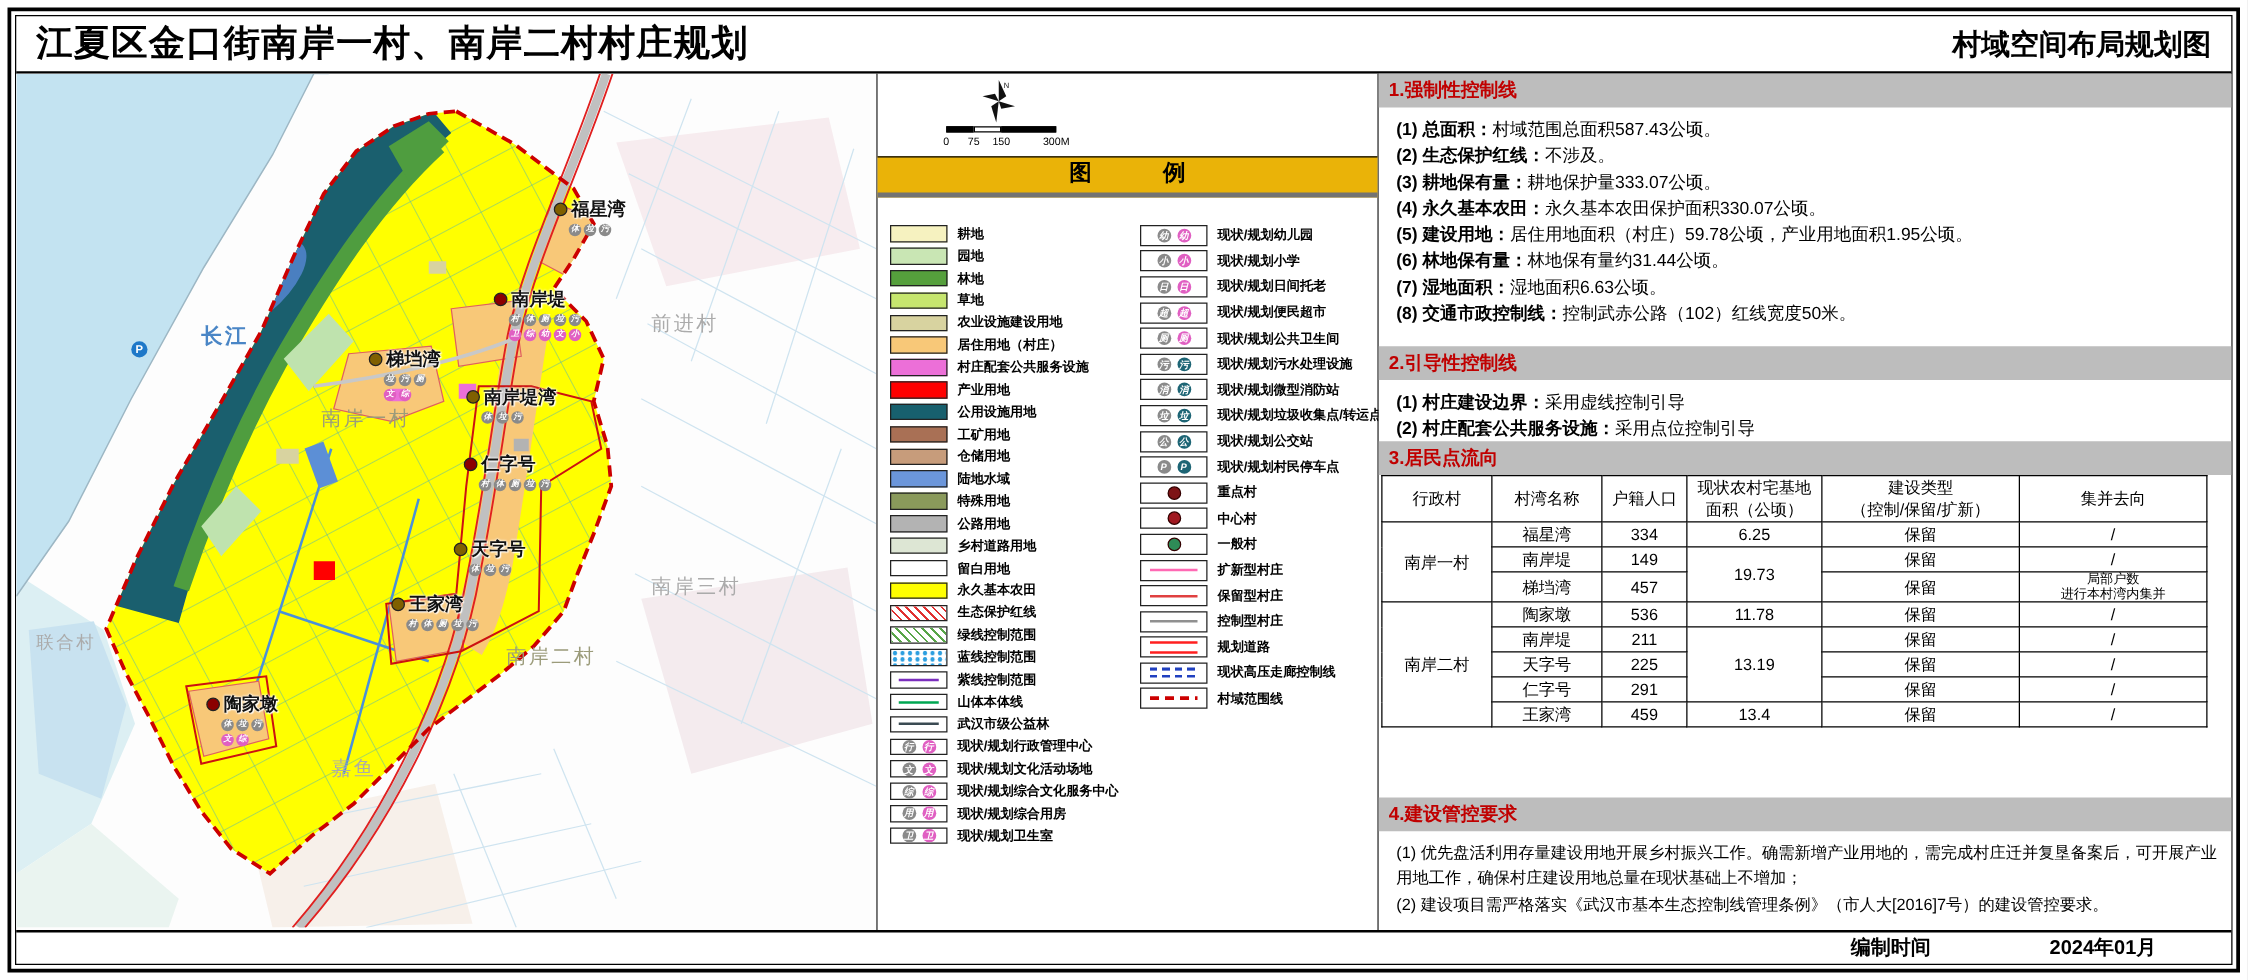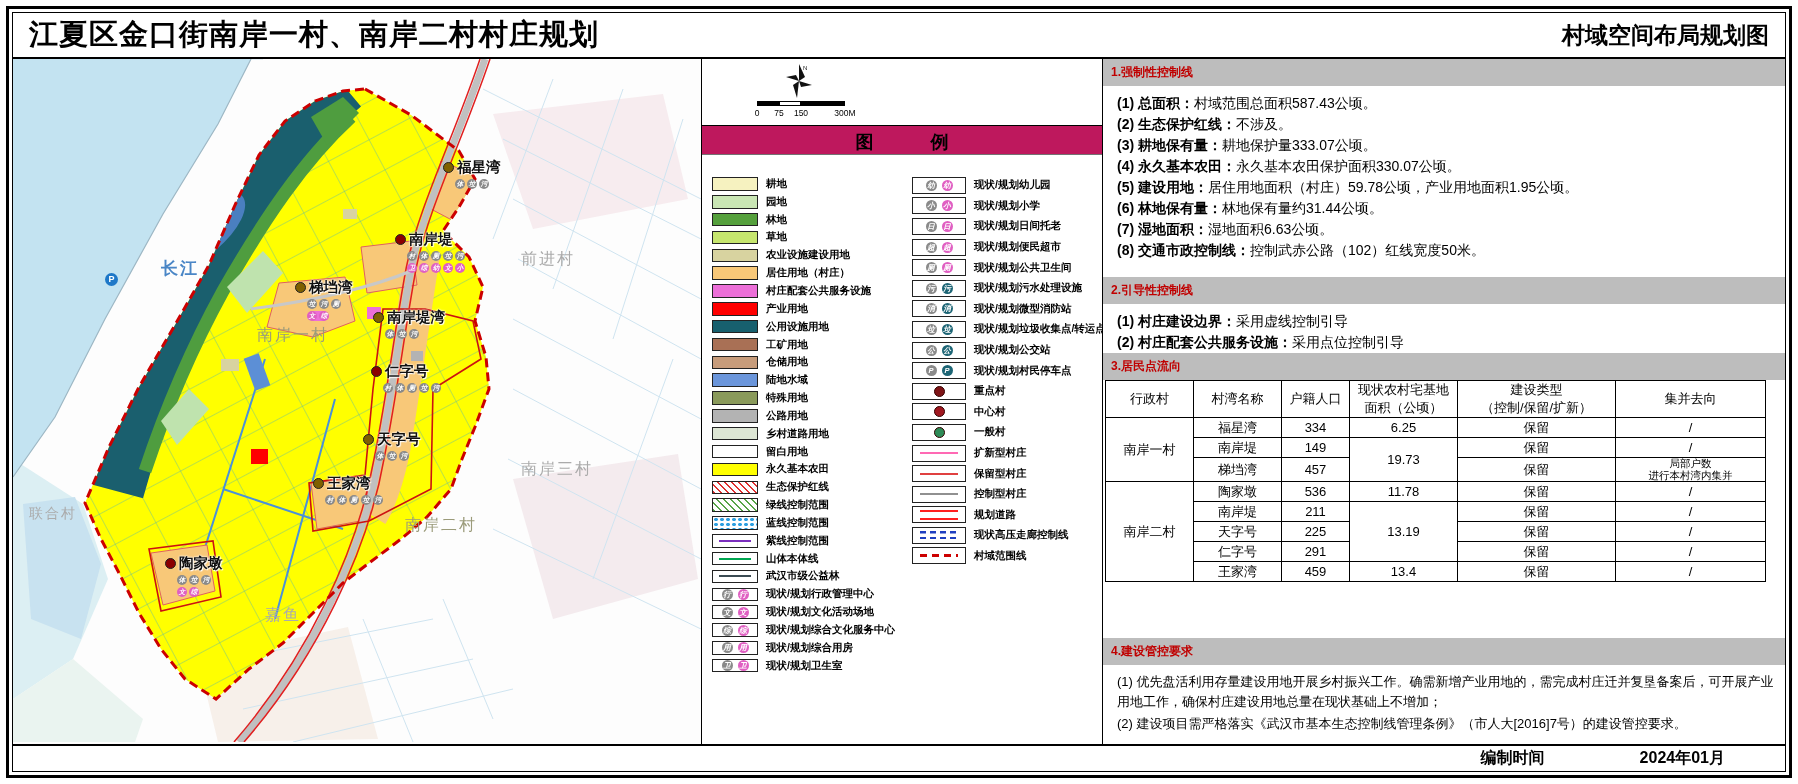--- a/index.html
+++ b/index.html
@@ -18,39 +18,39 @@
   .info-panel{flex:1;display:flex;flex-direction:column;padding:0;background:#fff;min-width:0;}
   
   .ftr{height:25px;border-top:2px solid #000;display:flex;align-items:center;justify-content:flex-end;gap:95px;padding-right:60px;flex:none;}
   .ftr span{font-size:16px;font-weight:bold;}
   
   .compass-area{height:66px;position:relative;flex:none;}
   .north-arrow{position:absolute;left:82px;top:3px;}
   .scalebar{position:absolute;left:55px;top:42px;width:96px;height:18px;}
   .sb-seg{position:absolute;top:0;height:5px;border:1px solid #000;box-sizing:border-box;}
   .sb-labels span{position:absolute;top:7px;font-size:8.5px;transform:translateX(-50%);}
-  .legend-header{height:28px;background:#be185d;border-top:1px solid #000;border-bottom:1px solid #737373;display:flex;align-items:flex-end;justify-content:center;flex:none;}
+  .legend-header{height:28px;background:#eab308;border-top:1px solid #000;border-bottom:4px solid #737373;display:flex;align-items:flex-start;justify-content:center;flex:none;}
   .legend-title{font-size:18px;font-weight:bold;letter-spacing:26px;padding-left:26px;}
   .legend-body{flex:1;display:flex;padding:8px 4px 0 10px;min-height:0;margin-top:12px;}
   .lg-col{display:flex;flex-direction:column;}
   .lg-col.left{width:200px;flex:none;}
   .lg-col.right{flex:1;}
   .lg-item{display:flex;align-items:center;gap:8px;}
   .lg-item.lrow{height:17.85px;}
   .lg-item.rrow{height:20.6px;}
   .lg-label{font-size:10.5px;font-weight:bold;white-space:nowrap;letter-spacing:0;}
   .sw{width:46px;height:13.5px;border:1px solid #222;background:#fff;flex:none;display:flex;align-items:center;justify-content:center;box-sizing:border-box;overflow:hidden;}
   .rrow .sw{width:54px;height:17px;}
   .fillin{display:block;width:100%;height:100%;}
   .ln{display:block;width:74%;height:2px;}
   .dotc{display:block;width:9px;height:9px;border-radius:50%;border:1px solid #300;}
   .pc{display:inline-block;width:11px;height:11px;border-radius:50%;color:#fff;font-size:7.5px;line-height:11px;text-align:center;font-weight:bold;margin:0 2.5px;}
   
   .sec-bar{height:27px;background:#bdbdbd;display:flex;align-items:center;padding-left:8px;flex:none;}
-  .sec-title{color:#c00000;font-size:12px;font-weight:bold;}
+  .sec-title{color:#c00000;font-size:15px;font-weight:bold;}
   .sec-items{padding:7px 10px 0 14px;}
   .sec-item{font-size:14px;line-height:21px;}
   .sec-item b{font-weight:bold;}
   .sec-item.s4{font-size:13px;line-height:20px;margin-bottom:2px;}
   #sec2{margin-top:16px;}
   #sec3{}
   #sec4{margin-top:56px;}
   
   table{border-collapse:collapse;margin:0 6px 0 2px;table-layout:fixed;width:660px;}
   th,td{border:1px solid #000;text-align:center;vertical-align:middle;white-space:pre-line;font-size:13px;padding:0 2px;}

